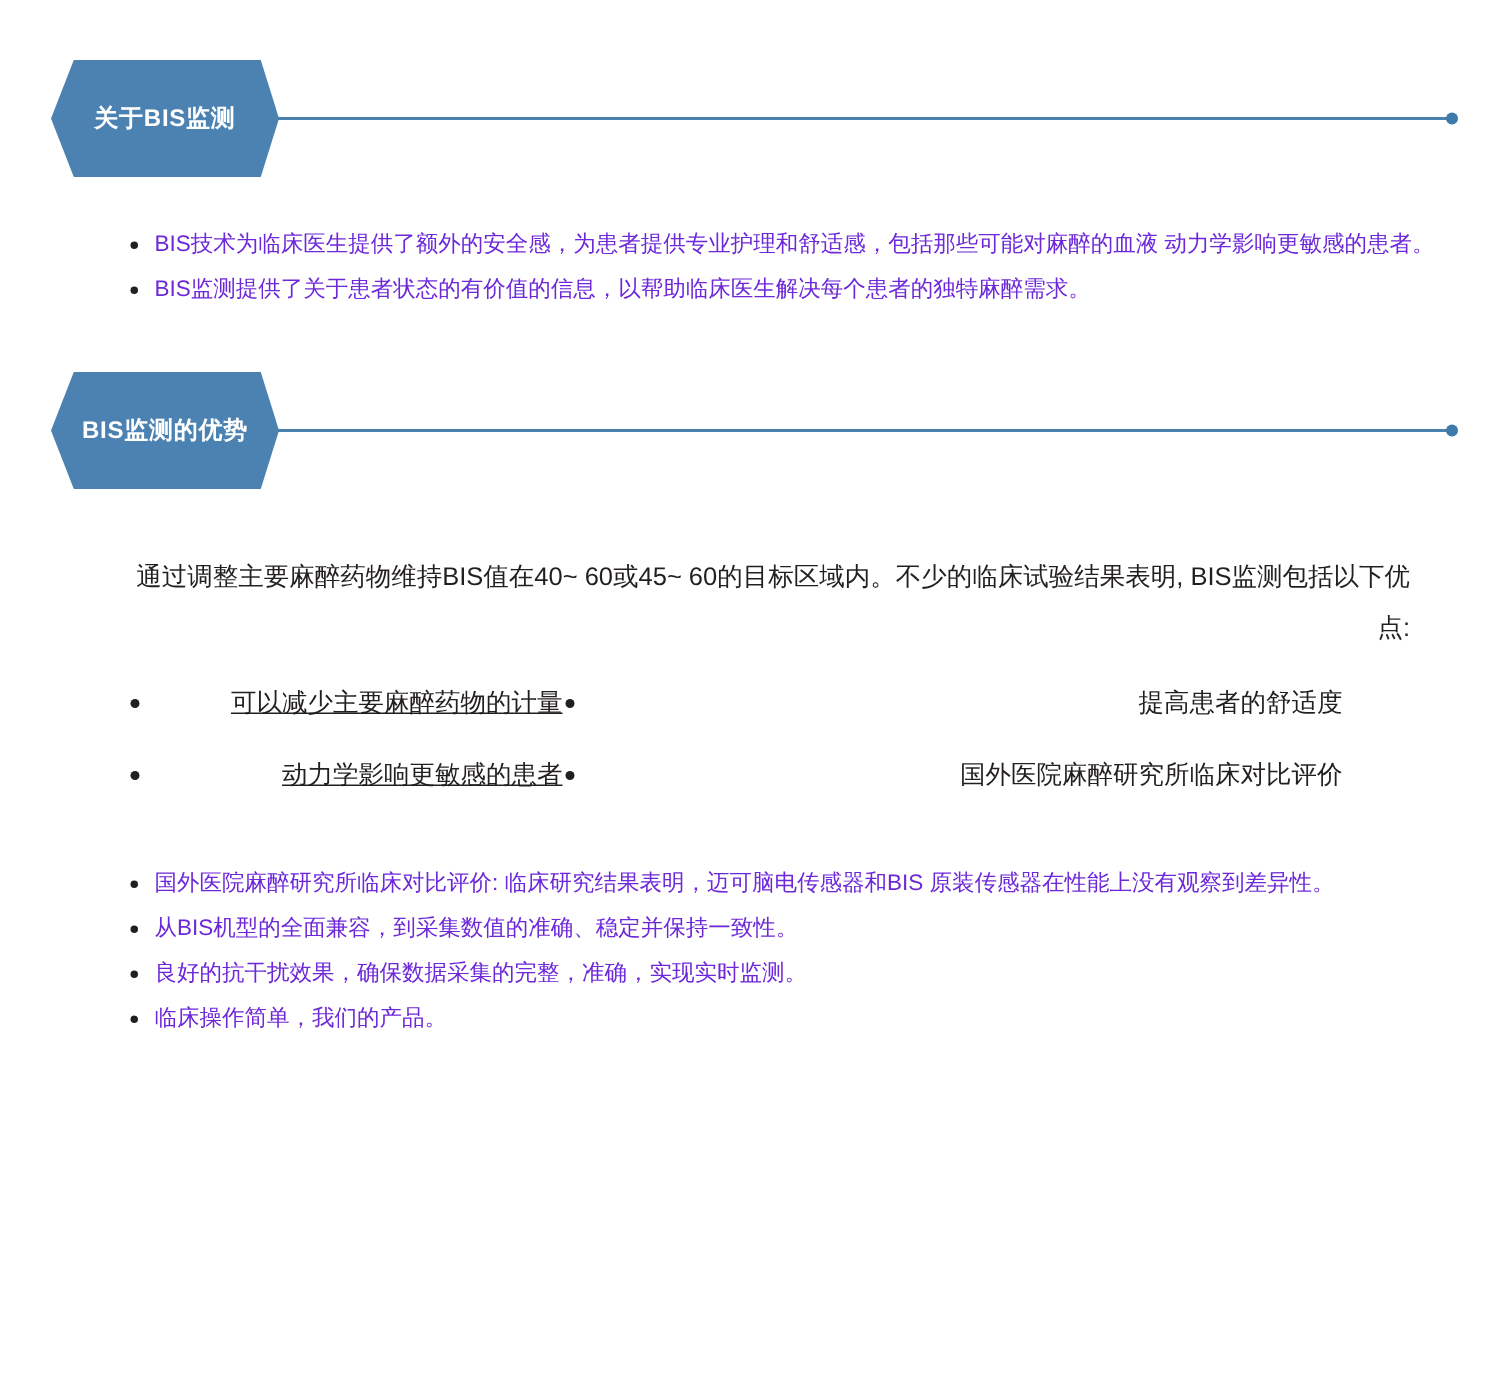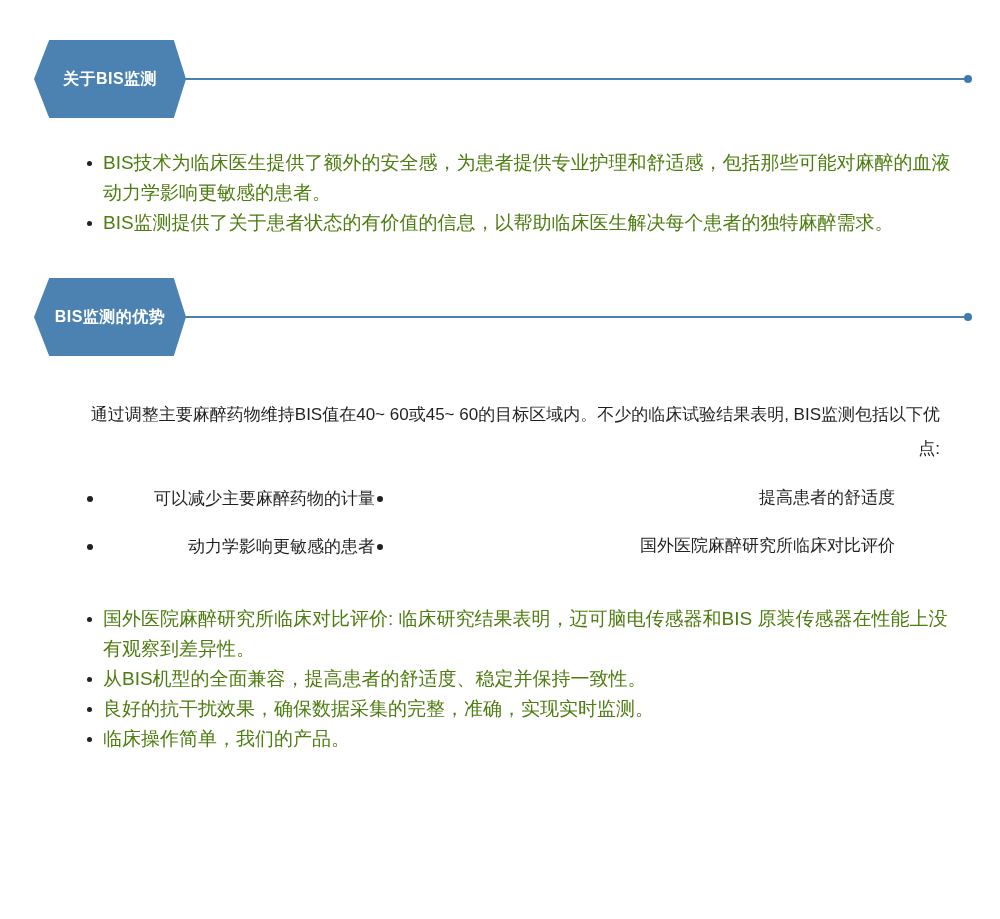--- a/index.html
+++ b/index.html
@@ -78,23 +78,23 @@
   }
 
   ul.bullets {
     list-style: none;
     margin: 0;
     padding: 0;
   }
   ul.bullets li {
     position: relative;
     padding-left: 18px;
-    font-size: 19px;
+    font-size: 15px;
     line-height: 30px;
-    color: #4d7c0f;
+    color: #6d28d9;
   }
   ul.bullets li::before {
     content: "";
     position: absolute;
     left: 2px;
     top: 13px;
     width: 5px;
     height: 5px;
     border-radius: 50%;
     background: #231f20;
@@ -121,22 +121,22 @@
   .two-col .cell::before {
     content: "";
     position: absolute;
     left: 2px;
     top: 12px;
     width: 6px;
     height: 6px;
     border-radius: 50%;
     background: #231f20;
   }
-  .two-col .cell.c1 { width: 290px; }
-  .two-col .cell.c2 { width: 520px; font-family: Liberation Mono, monospace; }
+  .two-col .cell.c1 { width: 290px; text-decoration: underline; }
+  .two-col .cell.c2 { width: 520px; }
 </style>
 </head>
 <body>
 
 <div class="page">
 
   <div class="section-header" style="margin-top:40px;text-align:center;">
     <div class="band-line"></div>
     <div class="band-dot"></div>
     <div class="hex"></div>
@@ -168,19 +168,19 @@
       <div class="cell c2">提高患者的舒适度</div>
       <div class="cell c1">动力学影响更敏感的患者</div>
       <div class="cell c2">国外医院麻醉研究所临床对比评价</div>
     </div>
   </div>
 
 
   <div class="content" style="margin:42px 40px 0 85px;">
     <ul class="bullets">
       <li>国外医院麻醉研究所临床对比评价: 临床研究结果表明，迈可脑电传感器和BIS 原装传感器在性能上没有观察到差异性。</li>
-      <li>从BIS机型的全面兼容，提高患者的舒适度、稳定并保持一致性。</li>
+      <li>从BIS机型的全面兼容，到采集数值的准确、稳定并保持一致性。</li>
       <li>良好的抗干扰效果，确保数据采集的完整，准确，实现实时监测。</li>
       <li>临床操作简单，我们的产品。</li>
     </ul>
   </div>
 
 </div>
 
 </body></html>

